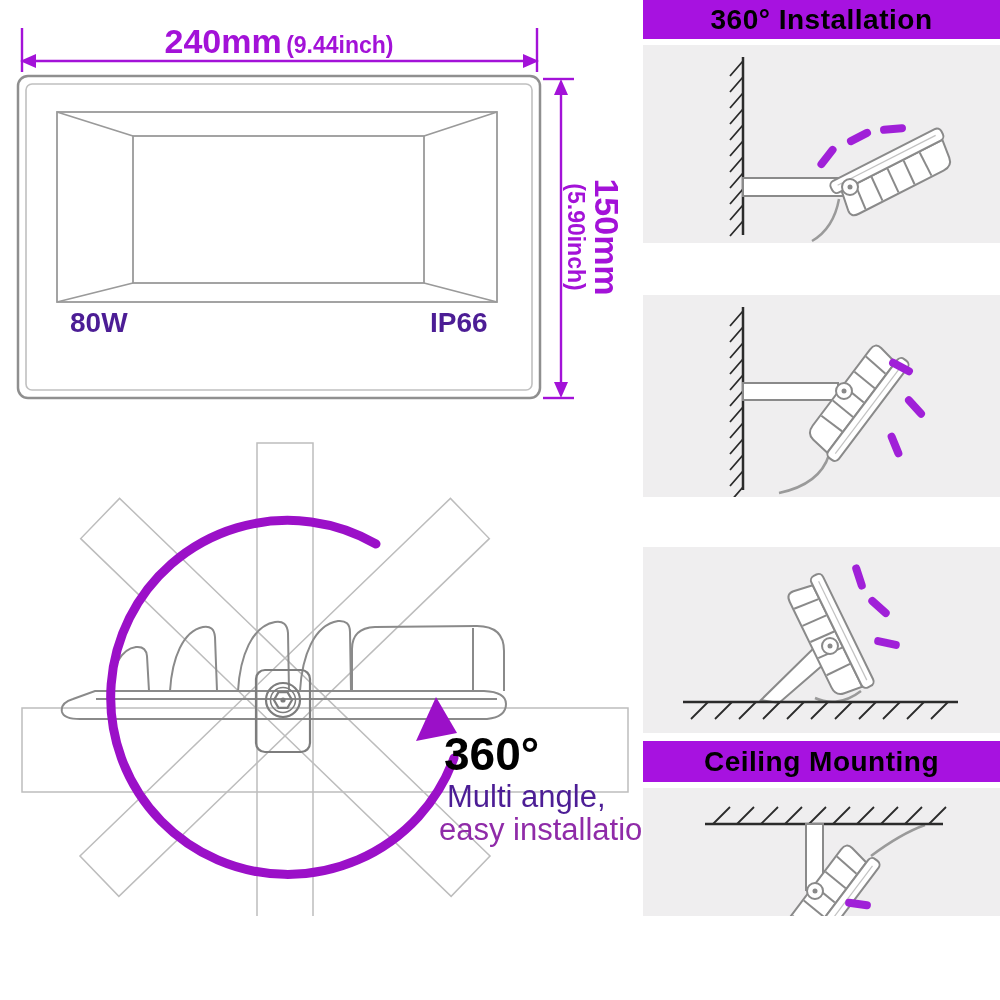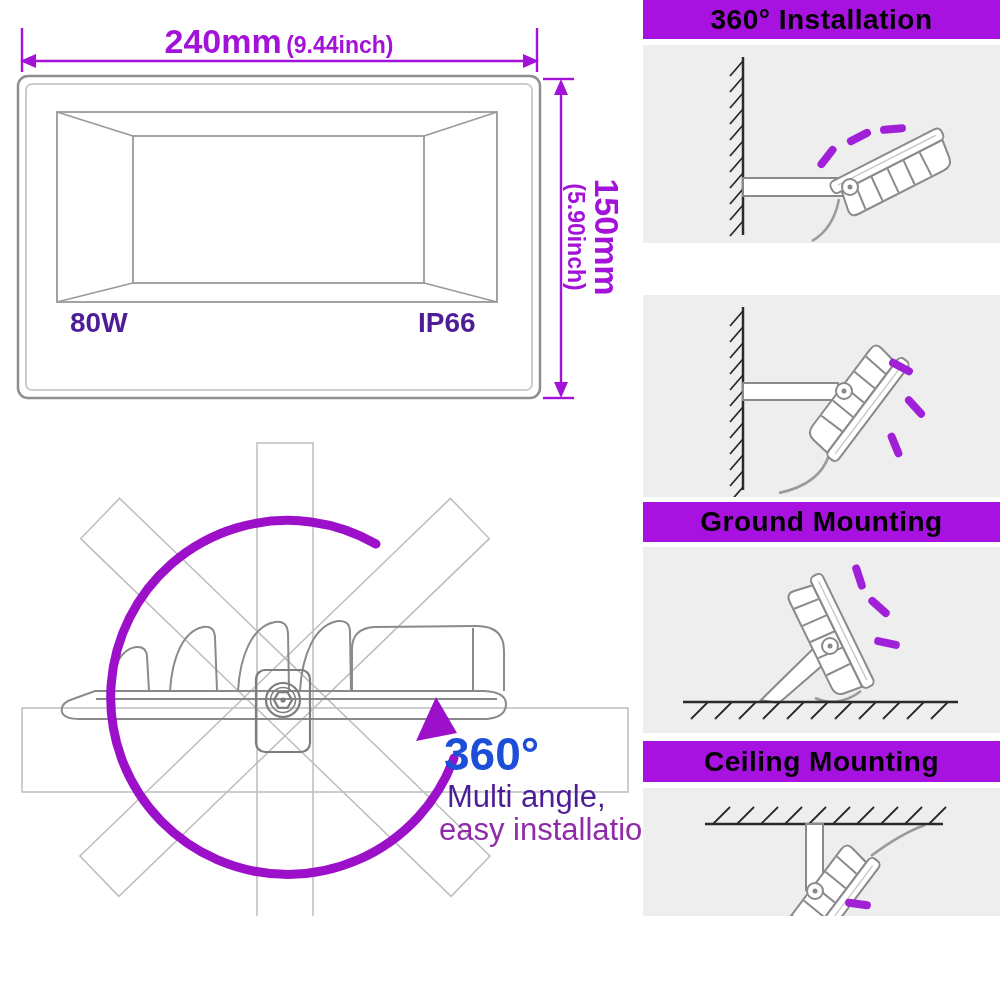--- a/index.html
+++ b/index.html
@@ -16,21 +16,21 @@
   .dim-purple{color:#A312D8;font-weight:bold;}
   #width-label{left:0;top:22px;width:558px;text-align:center;}
   #width-label .big{font-size:34px;}
   #width-label .small{font-size:23px;}
   #height-label{left:594px;top:237px;transform:translate(-50%,-50%) rotate(90deg);
                 text-align:center;line-height:1.05;white-space:nowrap;}
   #height-label .big{font-size:34px;display:block;}
   #height-label .small{font-size:23px;display:block;}
   .spec{position:absolute;font-size:28px;font-weight:bold;color:#4c1d95;}
   
-  #angle-big{left:444px;top:727px;font-size:46px;font-weight:bold;color:#1d4ed8;}
+  #angle-big{left:444px;top:727px;font-size:46px;font-weight:bold;color:#000000;}
   #callout-1{left:447px;top:779px;font-size:31px;color:#4c1d95;}
   #callout-2{left:439px;top:812px;font-size:31px;color:#8F2BA8;}
 </style>
 </head>
 <body>
 
 <div id="canvas">
 
   <svg width="0" height="0" style="position:absolute" aria-hidden="true">
     <defs>
@@ -77,21 +77,21 @@
 
   <div class="abs dim-purple" id="width-label">
     <span class="big">240mm</span>
     <span class="small">(9.44inch)</span>
   </div>
   <div class="abs dim-purple" id="height-label">
     <span class="big">150mm</span>
     <span class="small">(5.90inch)</span>
   </div>
   <div class="spec" style="left:70px;top:307px">80W</div>
-  <div class="spec" style="left:418px;top:307px">IP66</div>
+  <div class="spec" style="left:430px;top:307px">IP66</div>
 
   <svg class="abs" style="left:0;top:420px" width="660" height="580" viewBox="0 0 660 580">
 
     <g stroke="#bdbdbd" stroke-width="1.5" fill="none">
       <rect x="22" y="288" width="606" height="84"></rect>
       <rect x="257" y="23" width="56" height="517"></rect>
       <rect x="257" y="20" width="56" height="515" transform="rotate(46 285 277)"></rect>
       <rect x="257" y="20" width="56" height="515" transform="rotate(-46 285 277)"></rect>
     </g>
 
@@ -156,23 +156,20 @@
       <circle cx="201" cy="96" r="8" fill="#ffffff" stroke="#8a8a8a" stroke-width="2"></circle>
       <circle cx="201" cy="96" r="2.5" fill="#8a8a8a"></circle>
       <g>
         <use href="#raySym" transform="translate(258,72) rotate(28)"></use>
         <use href="#raySym" transform="translate(272,112) rotate(48)"></use>
         <use href="#raySym" transform="translate(252,150) rotate(68)"></use>
       </g>
     </svg>
   </div>
 
-  <div class="band" style="top:502px;height:40px">
-    <span>Ground Mounting</span>
-  </div>
   <div class="panel-box" style="top:547px;height:186px">
     <svg width="357" height="186" viewBox="0 0 357 186">
       <path d="M218 144 C200 158 183 156 172 151" stroke="#9a9a9a" stroke-width="2.5" fill="none"></path>
       <path d="M118 153 L180 92 L196 104 L136 156 Z" fill="#ffffff" stroke="#8a8a8a" stroke-width="2"></path>
       <use href="#lampSym" transform="translate(197,85) rotate(64)"></use>
       <circle cx="187" cy="99" r="8" fill="#ffffff" stroke="#8a8a8a" stroke-width="2"></circle>
       <circle cx="187" cy="99" r="2.5" fill="#8a8a8a"></circle>
       <g stroke="#2B2B2B" stroke-width="2.5" fill="none">
         <line x1="40" y1="155" x2="315" y2="155"></line>
         <path stroke-width="1.8" d="M48 172 L65 155 M72 172 L89 155 M96 172 L113 155 M120 172 L137 155 M144 172 L161 155 M168 172 L185 155 M192 172 L209 155 M216 172 L233 155 M240 172 L257 155 M264 172 L281 155 M288 172 L305 155"></path>

